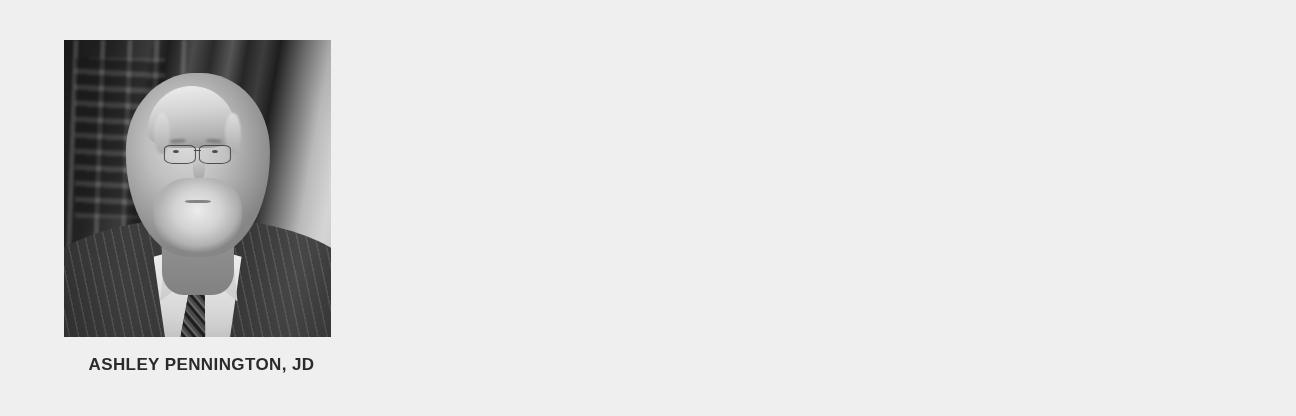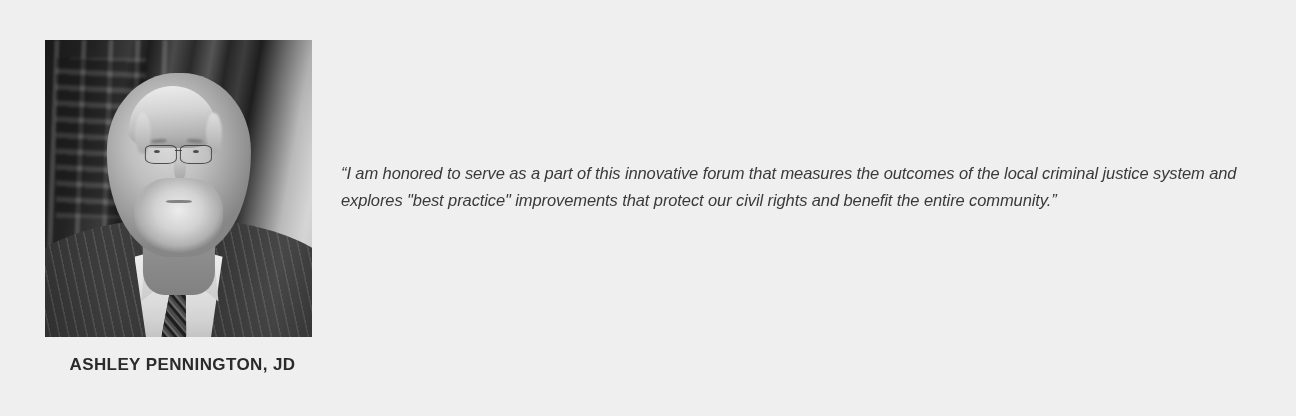--- a/index.html
+++ b/index.html
@@ -17,21 +17,21 @@
   .testimonial {
     position: relative;
     width: 1296px;
     height: 416px;
     box-sizing: border-box;
   }
 
   
   .person-block {
     position: absolute;
-    left: 45px;
+    left: 64px;
     top: 40px;
     width: 275px;
   }
 
   .portrait-frame {
     width: 267px;
     height: 297px;
     overflow: hidden;
     position: relative;
     background: #8d8d8d;
@@ -363,17 +363,14 @@
         <div class="mouth"></div>
       </div>
 
       <div class="vignette"></div>
     </div>
 
     <div class="person-name">ASHLEY PENNINGTON, JD</div>
 
   </div>
 
-  <div class="quote-block">
-    <p class="quote-text">“I am honored to serve as a part of this innovative forum that measures the outcomes of the local criminal justice system and explores "best practice" improvements that protect our civil rights and benefit the entire community.”</p>
-  </div>
 
 </div>
 
 </body></html>

